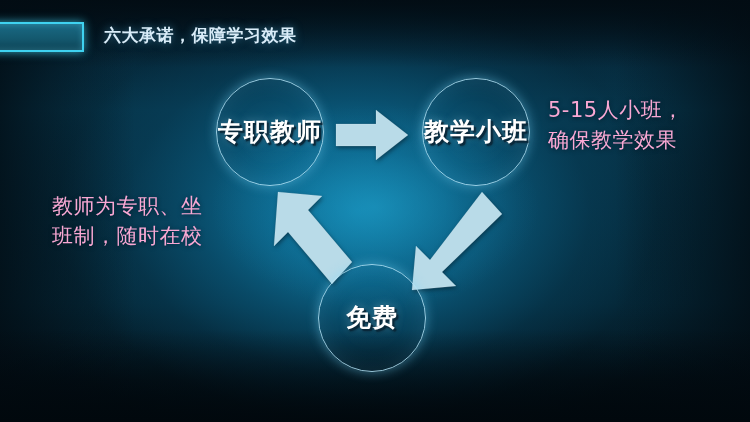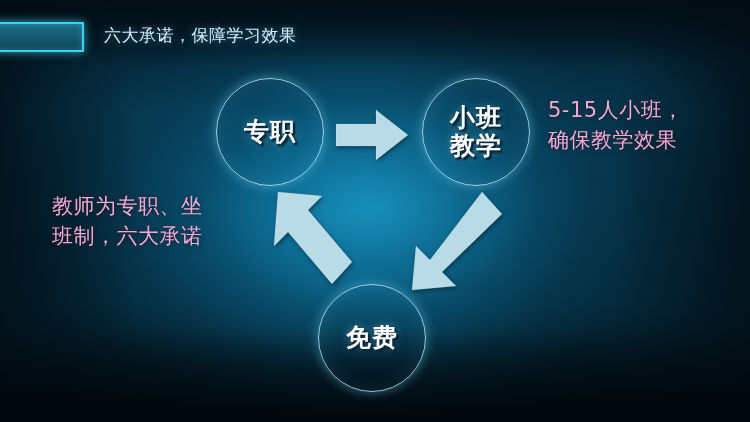--- a/index.html
+++ b/index.html
@@ -78,55 +78,55 @@
     height: 30px;
     background: linear-gradient(to bottom, #1a6a85 0%, #14596f 55%, #0e4356 100%);
     border: 2px solid #3fd2f0;
     box-shadow: 0 0 9px rgba(63,210,240,0.75), inset 0 0 6px rgba(110,230,255,0.30);
   }
   .header-title {
     position: absolute;
     left: 104px;
     top: 24px;
     font-size: 17px;
-    font-weight: normal;
+    font-weight: bold;
     letter-spacing: 0.5px;
     color: #d9ecf8;
     text-shadow: 0 0 8px rgba(90,190,235,0.55);
     white-space: nowrap;
   }
 
   
   .node {
     position: absolute;
     border-radius: 50%;
     border: 1.6px solid rgba(178,228,248,0.85);
     box-shadow:
       0 0 12px rgba(120,215,250,0.45),
       inset 0 0 22px rgba(120,210,250,0.13);
     display: flex;
-    flex-direction: column;
+    flex-direction: row;
     align-items: center;
     justify-content: center;
   }
   .node .line {
     font-size: 25px;
     font-weight: bold;
     color: #ffffff;
     letter-spacing: 1px;
     line-height: 1.14;
     text-shadow:
       2px 2px 0 rgba(10,40,58,0.95),
       2px 2px 3px rgba(4,22,34,0.9),
       0 0 10px rgba(190,235,255,0.35);
   }
 
   #node-teacher { left: 216px; top: 78px; width: 108px; height: 108px; }
   #node-class   { left: 422px; top: 78px; width: 108px; height: 108px; }
-  #node-retake  { left: 318px; top: 284px; width: 108px; height: 108px; }
+  #node-retake  { left: 318px; top: 264px; width: 108px; height: 108px; }
 
   
   .arrow-svg { position: absolute; overflow: visible; }
   .arrow-shape {
     fill: #b9dbe8;
     stroke: rgba(255,255,255,0.25);
     stroke-width: 0.6;
     filter: drop-shadow(1px 2px 2px rgba(3,26,38,0.55));
   }
 
@@ -164,31 +164,32 @@
   <svg class="arrow-svg" style="left:404px; top:190px;" width="100" height="104" viewBox="0 0 100 104">
     <polygon class="arrow-shape" points="78,2 98,24 38,82 52,96 8,100 12,56 26,70"></polygon>
   </svg>
 
   <svg class="arrow-svg" style="left:256px; top:190px;" width="100" height="104" viewBox="0 0 100 104">
     <polygon class="arrow-shape" points="22,2 66,6 52,20 96,72 76,94 32,42 18,56"></polygon>
   </svg>
 
   <div class="node" id="node-teacher">
     <span class="line">专职</span>
+    <span class="line">教师</span>
   </div>
 
   <div class="node" id="node-class">
+    <span class="line">教学</span>
     <span class="line">小班</span>
-    <span class="line">教学</span>
   </div>
 
   <div class="node" id="node-retake">
     <span class="line">免费</span>
   </div>
 
   <div class="caption" id="caption-left">教师为专职、坐
-班制，六大承诺</div>
+班制，随时在校</div>
 
   <div class="caption" id="caption-right-top">5-15人小班，
 确保教学效果</div>
 
 
 </div>
 
 </body></html>

